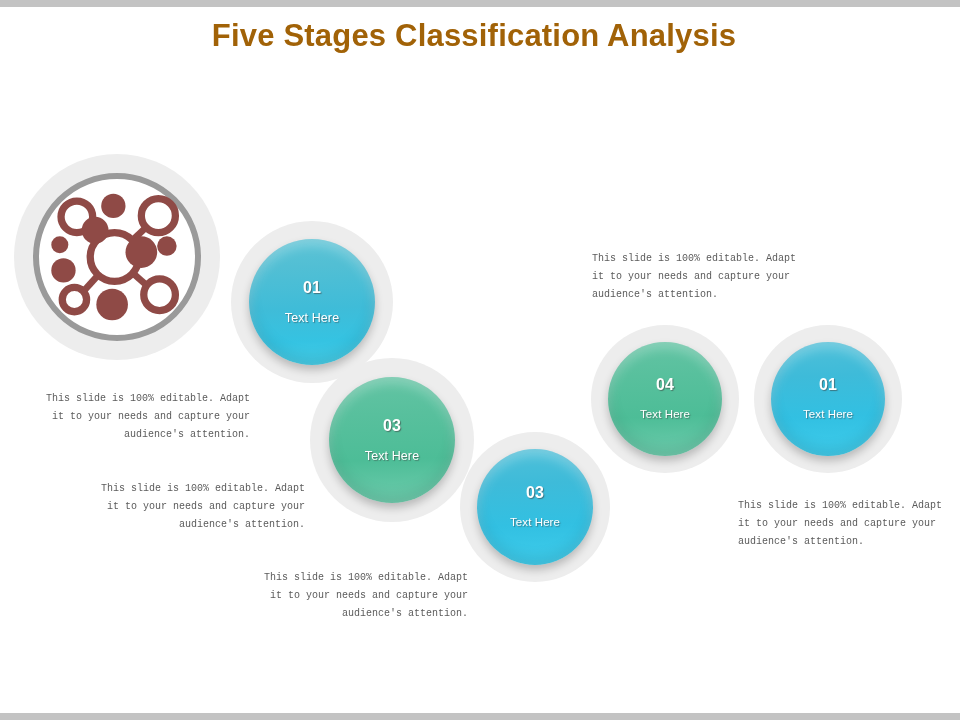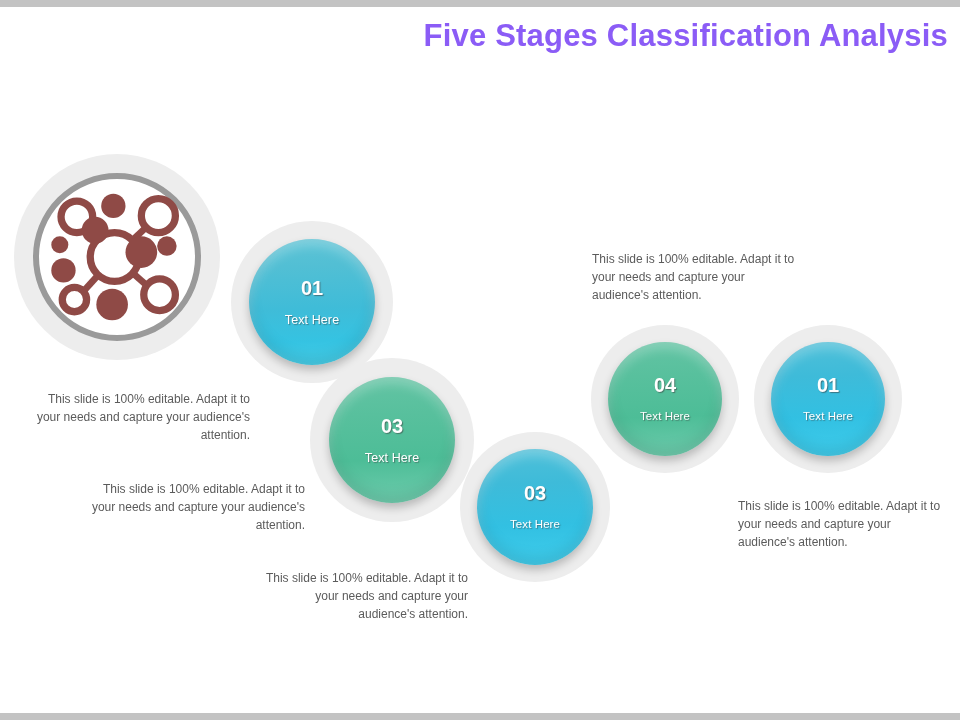--- a/index.html
+++ b/index.html
@@ -23,24 +23,24 @@
     position:absolute; left:0; width:960px; height:7px;
     background:#c3c3c3;
   }
   .edge-bar.top    { top:0; }
   .edge-bar.bottom { bottom:0; }
 
   
   .slide-title {
     position:absolute;
     top:18px; left:0; width:948px;
-    text-align:right;
+    text-align:center;
     font-size:31px;
     font-weight:700;
-    color:#8b5cf6;
+    color:#a16207;
     letter-spacing:.2px;
     white-space:nowrap;
   }
   .icon-wrap {
     position:absolute;
     left:14px; top:154px;
     width:206px; height:206px;
   }
   .icon-wrap .halo-outer {
     position:absolute; inset:0;
@@ -73,21 +73,21 @@
     border-radius:50%;
     display:flex;
     flex-direction:column;
     align-items:center;
     justify-content:center;
     box-shadow: 0 5px 9px rgba(0,0,0,.22),
                 inset 0 -7px 14px rgba(0,0,0,.10),
                 inset 0 6px 12px rgba(255,255,255,.28);
   }
   .stage .num {
-    font-size:20px;
+    font-size:16px;
     font-weight:700;
     color:#ffffff;
     text-shadow: 1px 1px 1px rgba(60,60,60,.55);
     line-height:1;
   }
   .stage .lbl {
     margin-top:16px;
     font-size:12.5px;
     font-weight:400;
     color:#ffffff;
@@ -105,23 +105,24 @@
   .grad-cyan-b {
     background:linear-gradient(178deg,#4fc0d9 0%,#3ebbd9 30%,#32c0e2 65%,#3fcdec 100%);
   }
   .grad-green {
     background:linear-gradient(178deg,#63c4a4 0%,#58c09d 30%,#4dbd97 65%,#6fcdae 100%);
   }
 
   
   .caption {
     position:absolute;
-    font-size:12px;
+    font-size:10px;
     line-height:18px;
     color:#5b5b5b;
+    font-family:Liberation Mono, monospace;
   }
   .caption.right  { text-align:right; }
   .caption.left   { text-align:left; }
 </style>
 </head>
 <body>
 
 <div class="slide">
 
   <div class="edge-bar top"></div>

